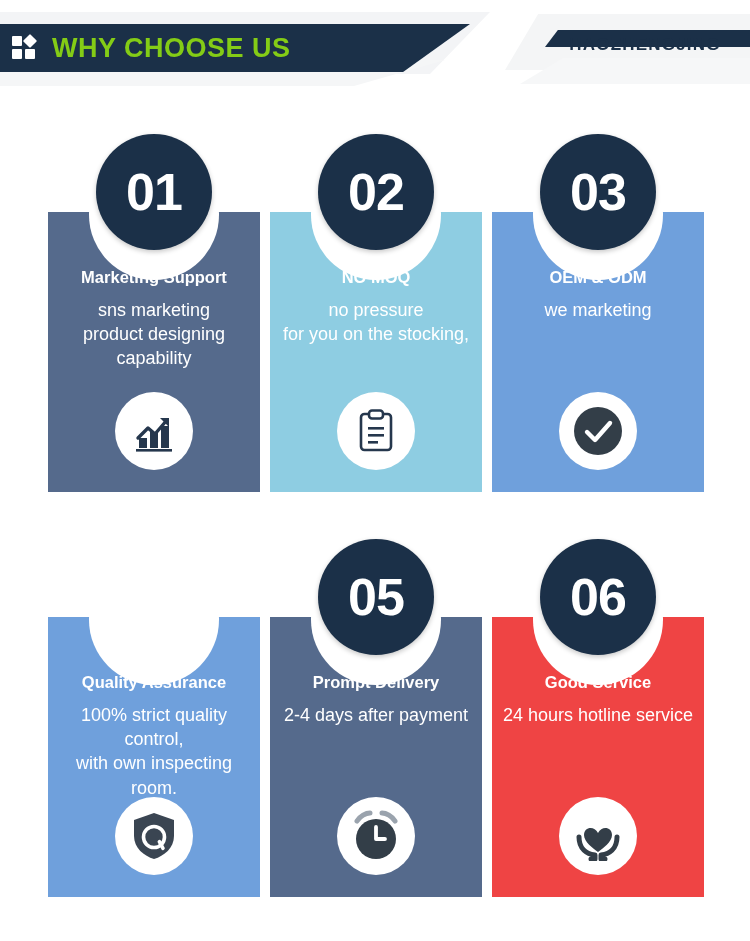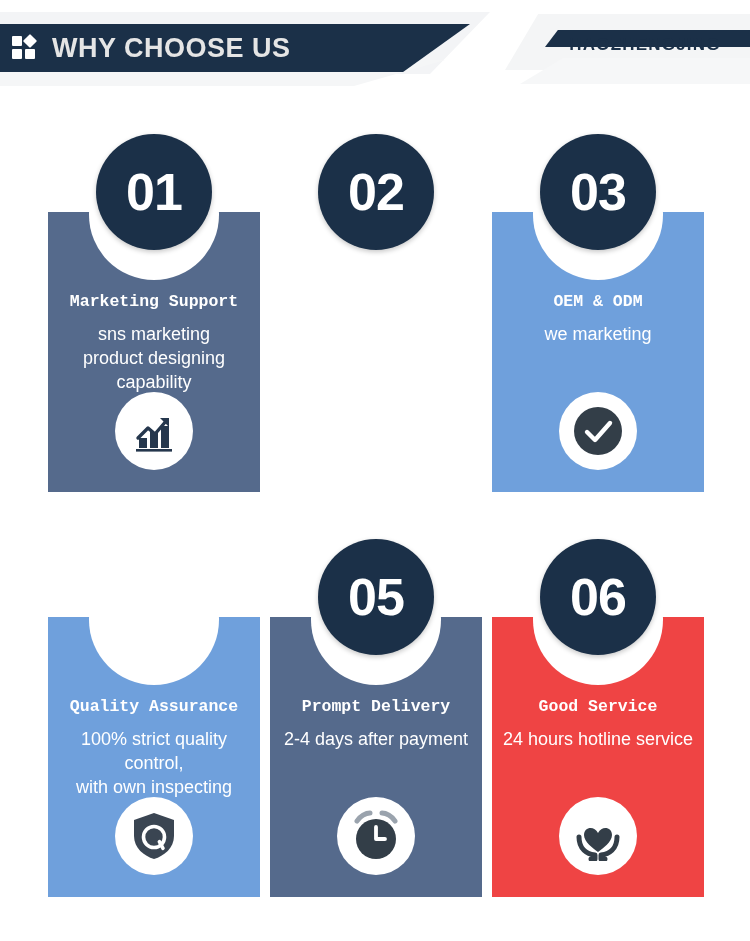--- a/index.html
+++ b/index.html
@@ -79,21 +79,21 @@
     display: block;
     background: #ffffff;
   }
   .logo-mark i.sq-tl { left: 0;    top: 1px;  width: 10px; height: 10px; border-radius: 1px; }
   .logo-mark i.sq-bl { left: 0;    top: 14px; width: 10px; height: 10px; border-radius: 1px; }
   .logo-mark i.sq-br { left: 13px; top: 14px; width: 10px; height: 10px; border-radius: 1px; }
   .logo-mark i.dia   { left: 13px; top: 1px;  width: 10px; height: 10px; transform: rotate(45deg); border-radius: 1px; }
 
   .band-title {
     margin-left: 14px;
-    color: #e5e5e5;
+    color: #84cc16;
     font-size: 27px;
     font-weight: bold;
     letter-spacing: 0.5px;
     white-space: nowrap;
   }
 
   
   .band-accent {
     position: absolute;
     left: 545px; top: 30px;
@@ -164,28 +164,27 @@
   .panel-inner {
     position: absolute;
     left: 0; top: 0;
     width: 100%; height: 100%;
     display: flex;
     flex-direction: column;
     align-items: center;
   }
 
   .card-title {
-    margin-top: 80px;
+    margin-top: 56px;
     color: #ffffff;
     font-size: 16.5px;
     font-weight: bold;
     text-align: center;
     line-height: 1.2;
     white-space: nowrap;
-    font-family: Liberation Mono, monospace;
   }
 
   .card-desc {
     margin-top: 10px;
     color: #ffffff;
     font-size: 18px;
     font-weight: normal;
     text-align: center;
     line-height: 1.35;
     white-space: pre-line;
@@ -277,20 +276,37 @@
               <path d="M29 10 L38 10 L38 19 Z" fill="#25374d"></path>
             </svg>
           </div>
         </div>
         <div class="num-circle">
           <span class="num-text">01</span>
         </div>
       </div>
 
       <div class="card-wrap col-2">
+        <div class="panel" style="background:#8ecde2">
+          <div class="notch"></div>
+          <div class="panel-inner">
+            <div class="card-title">NO MOQ</div>
+            <div class="card-desc">no pressure
+for you on the stocking,</div>
+          </div>
+          <div class="icon-badge">
+            <svg width="44" height="46" viewBox="0 0 44 46">
+              <rect x="7" y="6" width="30" height="36" rx="3.5" stroke="#25374d" stroke-width="2.6" fill="none"></rect>
+              <rect x="15" y="2.5" width="14" height="8" rx="3" stroke="#25374d" stroke-width="2.6" fill="#fff"></rect>
+              <rect x="14" y="19" width="16" height="2.6" fill="#25374d"></rect>
+              <rect x="14" y="26" width="16" height="2.6" fill="#25374d"></rect>
+              <rect x="14" y="33" width="10" height="2.6" fill="#25374d"></rect>
+            </svg>
+          </div>
+        </div>
         <div class="num-circle">
           <span class="num-text">02</span>
         </div>
       </div>
 
       <div class="card-wrap col-3">
         <div class="panel" style="background:#6fa0dc">
           <div class="notch"></div>
           <div class="panel-inner">
             <div class="card-title">OEM &amp; ODM</div>

